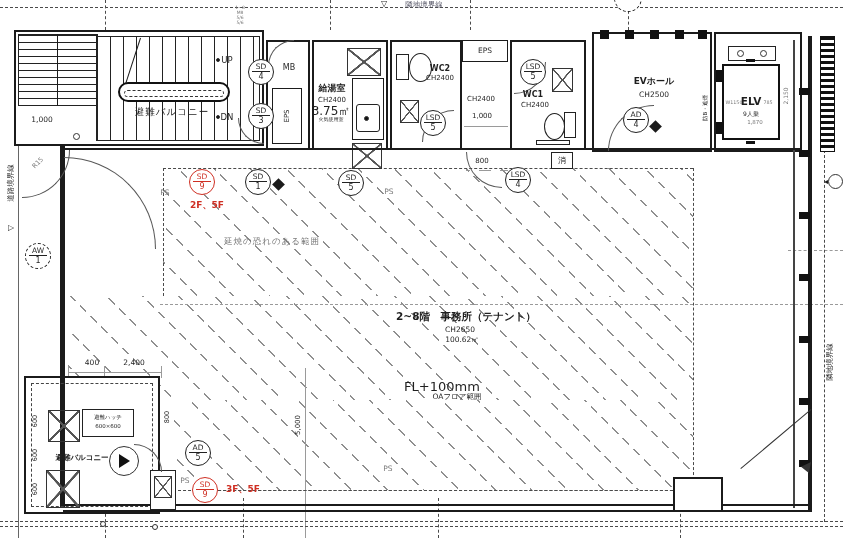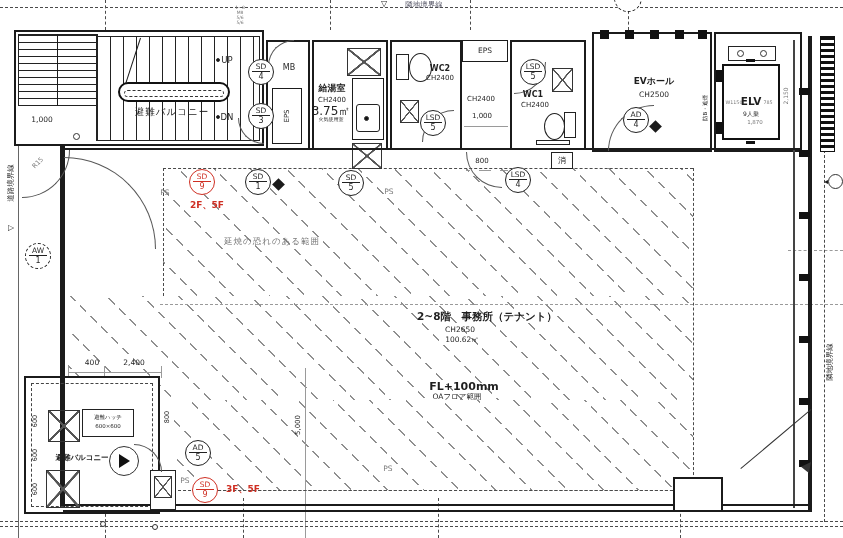--- a/index.html
+++ b/index.html
@@ -213,24 +213,24 @@
   <div class="dh" style="left:163px;top:168px;width:530px;"></div>
   <div class="dv" style="left:163px;top:168px;height:128px;"></div>
   <div class="dv" style="left:693px;top:168px;height:322px;"></div>
   <div class="dh" style="left:173px;top:490px;width:520px;"></div>
   <div class="t gray" style="left:272px;top:241px;font-size:8.5px;letter-spacing:1px;">延焼の恐れのある範囲</div>
 
   <div class="gdh" style="left:160px;top:304px;width:683px;"></div>
   <div class="gl" style="left:305px;top:368px;width:1px;height:170px;"></div>
   <div class="gdh" style="left:788px;top:250px;width:55px;"></div>
 
-  <div class="t" style="left:487px;top:317px;font-size:10.5px;font-weight:bold;">2~8階　事務所（テナント）</div>
+  <div class="t" style="left:466px;top:317px;font-size:10.5px;font-weight:bold;">2~8階　事務所（テナント）</div>
   <div class="t" style="left:460px;top:330px;font-size:7.5px;">CH2650</div>
   <div class="t" style="left:462px;top:340px;font-size:7.5px;">100.62㎡</div>
-  <div class="t" style="left:464px;top:387px;font-size:11px;font-weight:bold;">FL+100mm</div>
+  <div class="t" style="left:442px;top:387px;font-size:13px;">FL+100mm</div>
   <div class="t" style="left:457px;top:397px;font-size:7.5px;">OAフロア範囲</div>
   <div class="vt" style="left:298px;top:425px;font-size:7px;">5,000</div>
 
   <div class="mk redmk" style="left:189px;top:169px;">
     <span class="mt">SD</span>
       <span class="mn">9</span>
   </div>
   <div class="t red" style="left:207px;top:206px;font-size:9px;font-weight:bold;">2F、5F</div>
   <div class="mk" style="left:245px;top:169px;">
     <span class="mt">SD</span>

